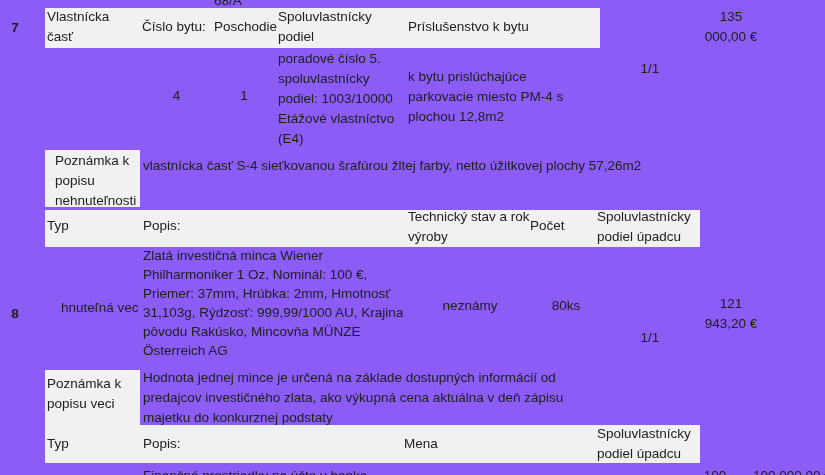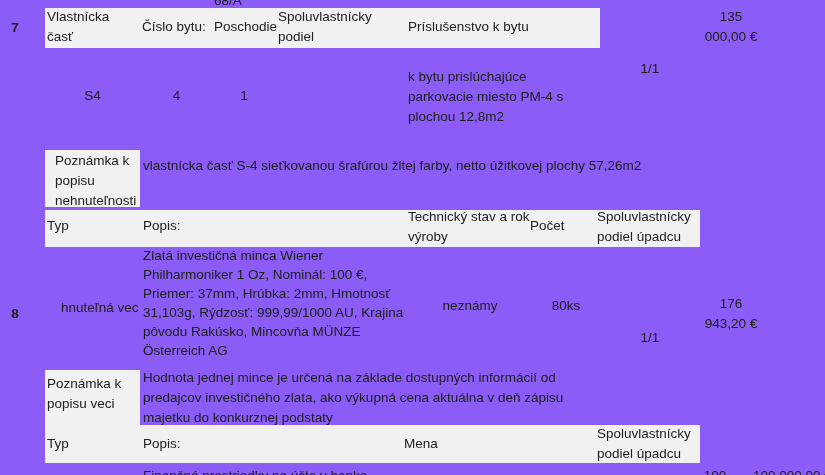--- a/index.html
+++ b/index.html
@@ -33,43 +33,43 @@
   <div class="cell bold center" style="left:0px;top:18px;width:30px;">7</div>
 
   <div class="cell" style="left:47px;top:7px;width:92px;">Vlastnícka časť</div>
   <div class="cell nowrap" style="left:142px;top:17px;">Číslo bytu:</div>
   <div class="cell nowrap" style="left:214px;top:17px;">Poschodie</div>
   <div class="cell" style="left:278px;top:7px;width:126px;">Spoluvlastnícky podiel</div>
   <div class="cell nowrap" style="left:408px;top:17px;">Príslušenstvo k bytu</div>
 
   <div class="cell center" style="left:703px;top:7px;width:56px;">135 000,00 €</div>
 
-  <div class="cell center" style="left:45px;top:86px;width:95px;">S4</div>
   <div class="cell center" style="left:140px;top:86px;width:73px;">4</div>
   <div class="cell center" style="left:213px;top:86px;width:62px;">1</div>
+  <div class="cell" style="left:278px;top:49px;width:130px;">poradové číslo 5. spoluvlastnícky podiel: 1003/10000 Etážové vlastníctvo (E4)</div>
   <div class="cell" style="left:408px;top:67px;width:168px;">k bytu prislúchajúce parkovacie miesto PM-4 s plochou 12,8m2</div>
   <div class="cell center" style="left:600px;top:59px;width:100px;">1/1</div>
 
   <div class="band" style="left:45px;top:150px;width:95px;height:57px;"></div>
   <div class="cell" style="left:40px;top:151px;width:90px;margin-left:15px;">Poznámka k popisu nehnuteľnosti</div>
   <div class="cell" style="left:143px;top:156px;width:500px;">vlastnícka časť S-4 sieťkovanou šrafúrou žltej farby, netto úžitkovej plochy 57,26m2</div>
 
   <div class="band" style="left:45px;top:210px;width:655px;height:37px;"></div>
   <div class="cell nowrap" style="left:47px;top:216px;">Typ</div>
   <div class="cell nowrap" style="left:143px;top:216px;">Popis:</div>
   <div class="cell" style="left:408px;top:207px;width:122px;">Technický stav a rok výroby</div>
   <div class="cell nowrap" style="left:530px;top:216px;">Počet</div>
   <div class="cell" style="left:597px;top:207px;width:105px;">Spoluvlastnícky podiel úpadcu</div>
 
   <div class="cell bold center" style="left:0px;top:304px;width:30px;">8</div>
   <div class="cell nowrap" style="left:47px;top:298px;padding-left:14px;">hnuteľná vec</div>
   <div class="cell" style="left:143px;top:246px;width:266px;line-height:19px;">Zlatá investičná minca Wiener Philharmoniker 1 Oz, Nominál: 100 €, Priemer: 37mm, Hrúbka: 2mm, Hmotnosť 31,103g, Rýdzosť: 999,99/1000 AU, Krajina pôvodu Rakúsko, Mincovňa MÜNZE Österreich AG</div>
   <div class="cell center" style="left:420px;top:296px;width:100px;">neznámy</div>
   <div class="cell center" style="left:536px;top:296px;width:60px;">80ks</div>
-  <div class="cell center" style="left:703px;top:294px;width:56px;">176 943,20 €</div>
+  <div class="cell center" style="left:703px;top:294px;width:56px;">121 943,20 €</div>
   <div class="cell center" style="left:600px;top:328px;width:100px;">1/1</div>
 
   <div class="band" style="left:45px;top:370px;width:95px;height:55px;"></div>
   <div class="cell" style="left:143px;top:368px;width:470px;">Hodnota jednej mince je určená na základe dostupných informácií od predajcov investičného zlata, ako výkupná cena aktuálna v deň zápisu majetku do konkurznej podstaty</div>
   <div class="cell" style="left:47px;top:374px;width:90px;">Poznámka k popisu veci</div>
 
   <div class="band" style="left:45px;top:425px;width:655px;height:38px;"></div>
   <div class="cell nowrap" style="left:47px;top:434px;">Typ</div>
   <div class="cell nowrap" style="left:143px;top:434px;">Popis:</div>
   <div class="cell nowrap" style="left:404px;top:434px;">Mena</div>

